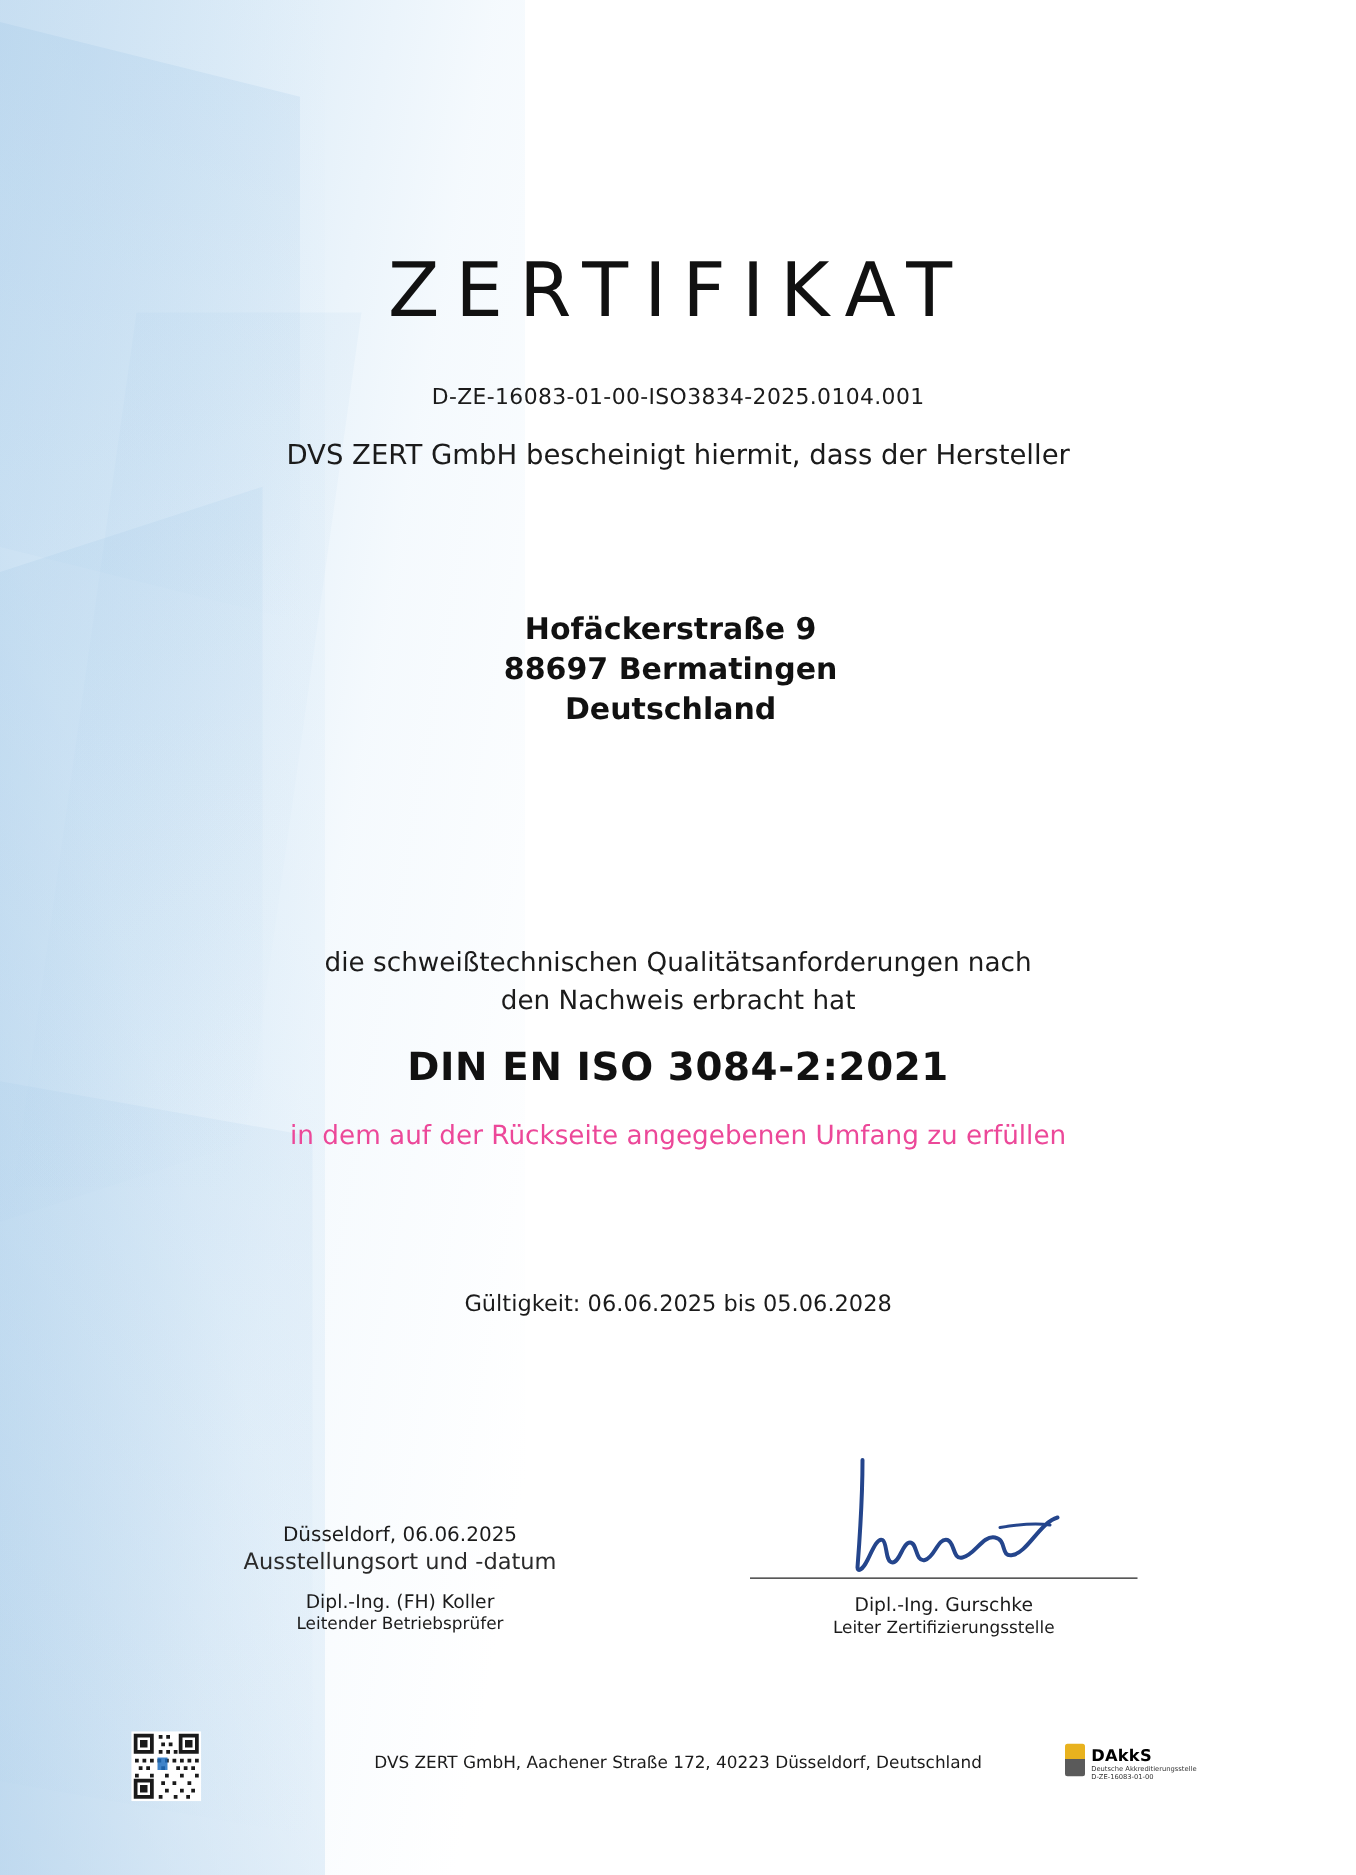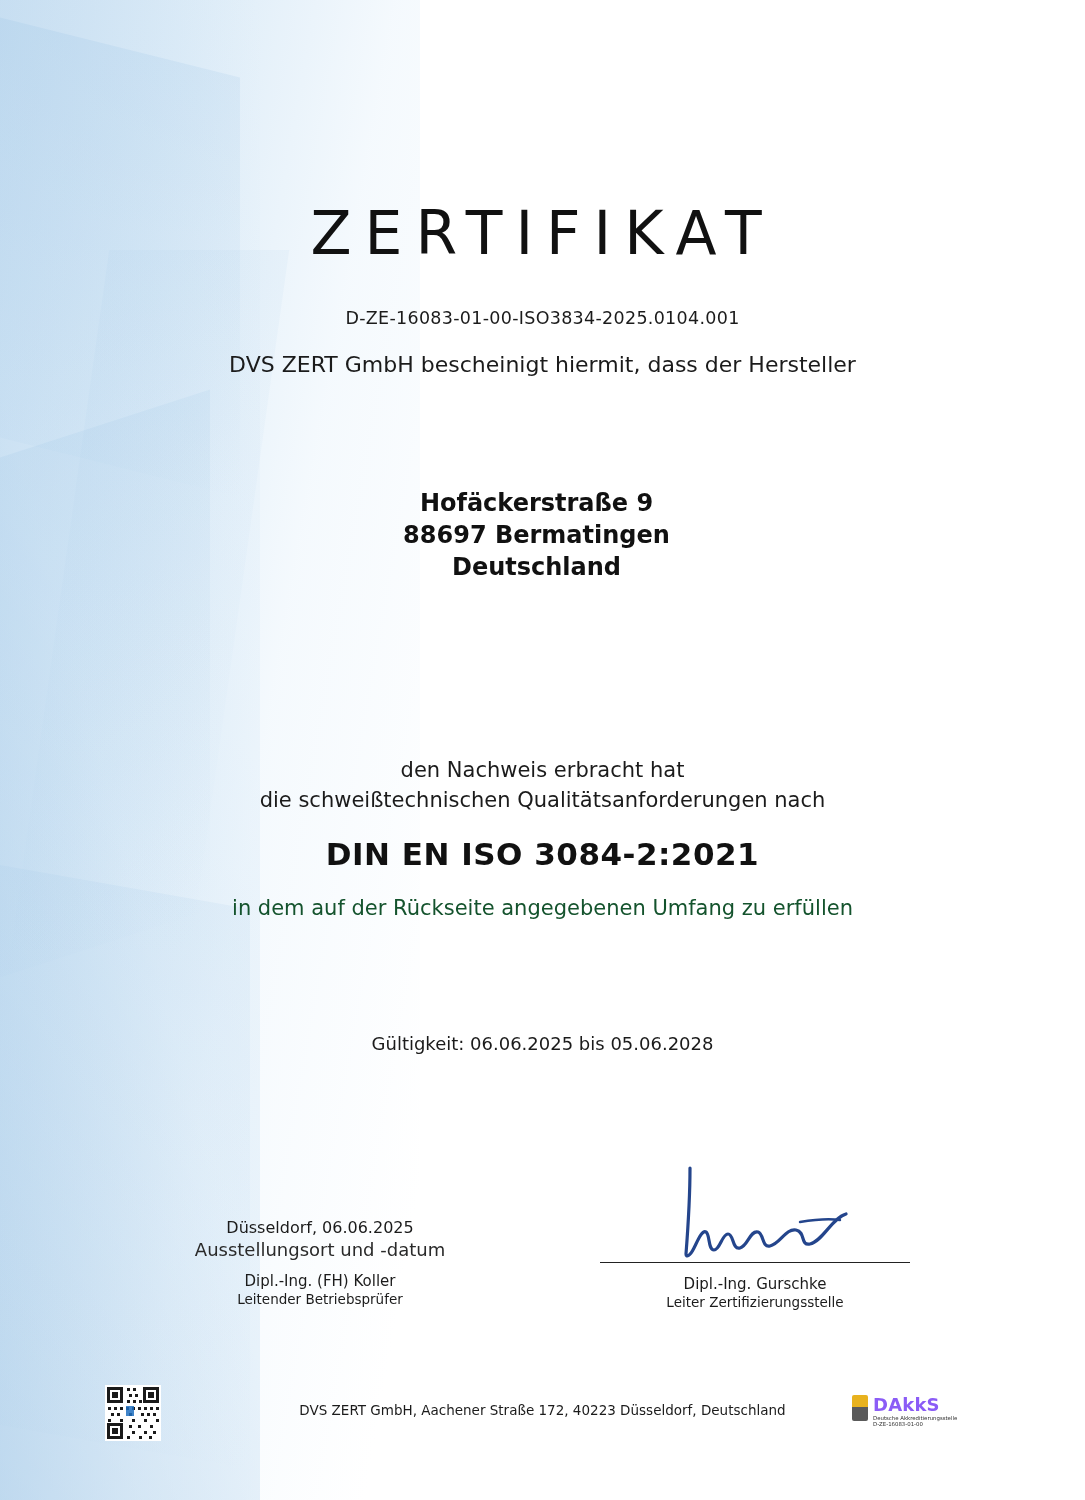--- a/index.html
+++ b/index.html
@@ -123,21 +123,21 @@
     color: #111111;
     letter-spacing: .5px;
   }
 
   .scope-line {
     position: absolute;
     left: 0; right: 0;
     top: 896px;
     text-align: center;
     font-size: 21px;
-    color: #14532d;
+    color: #ec4899;
   }
 
   .validity {
     position: absolute;
     left: 0; right: 0;
     top: 1033px;
     text-align: center;
     font-size: 18px;
     color: #1b1b1b;
   }
@@ -209,21 +209,21 @@
     align-items: flex-start;
     gap: 5px;
   }
   .dakks-mark {
     width: 16px; height: 26px;
     background: linear-gradient(180deg,#e8b21e 0%, #e8b21e 48%, #5a5a5a 48%, #5a5a5a 100%);
     border-radius: 2px;
     flex: none;
   }
   .dakks-txt { line-height: 1.1; }
-  .dakks-name { font-size: 18px; font-weight: bold; color: #8b5cf6; letter-spacing: .2px; }
+  .dakks-name { font-size: 13px; font-weight: bold; color: #000000; letter-spacing: .2px; }
   .dakks-sub { font-size: 5.4px; color: #333; max-width: 86px; display:block; margin-top:1px; }
 </style>
 </head>
 <body>
 
 <div class="page">
 
   <div class="bg-wash"></div>
   <div class="bg-wash-2"></div>
   <div class="bg-facet facet-a"></div>
@@ -238,22 +238,22 @@
 
   <div class="issuer-line">DVS ZERT GmbH bescheinigt hiermit, dass der Hersteller</div>
 
   <div class="company-block">
     <div>Hofäckerstraße 9</div>
     <div>88697 Bermatingen</div>
     <div>Deutschland</div>
   </div>
 
   <div class="proof-block">
+    <div>die schweißtechnischen Qualitätsanforderungen nach</div>
     <div>den Nachweis erbracht hat</div>
-    <div>die schweißtechnischen Qualitätsanforderungen nach</div>
   </div>
 
   <div class="standard">DIN EN ISO 3084-2:2021</div>
 
   <div class="scope-line">in dem auf der Rückseite angegebenen Umfang zu erfüllen</div>
 
   <div class="validity">Gültigkeit: 06.06.2025 bis 05.06.2028</div>
 
   <div class="signature-mark">
     <svg width="260" height="120" viewBox="0 0 260 120" xmlns="http://www.w3.org/2000/svg" aria-hidden="true">

